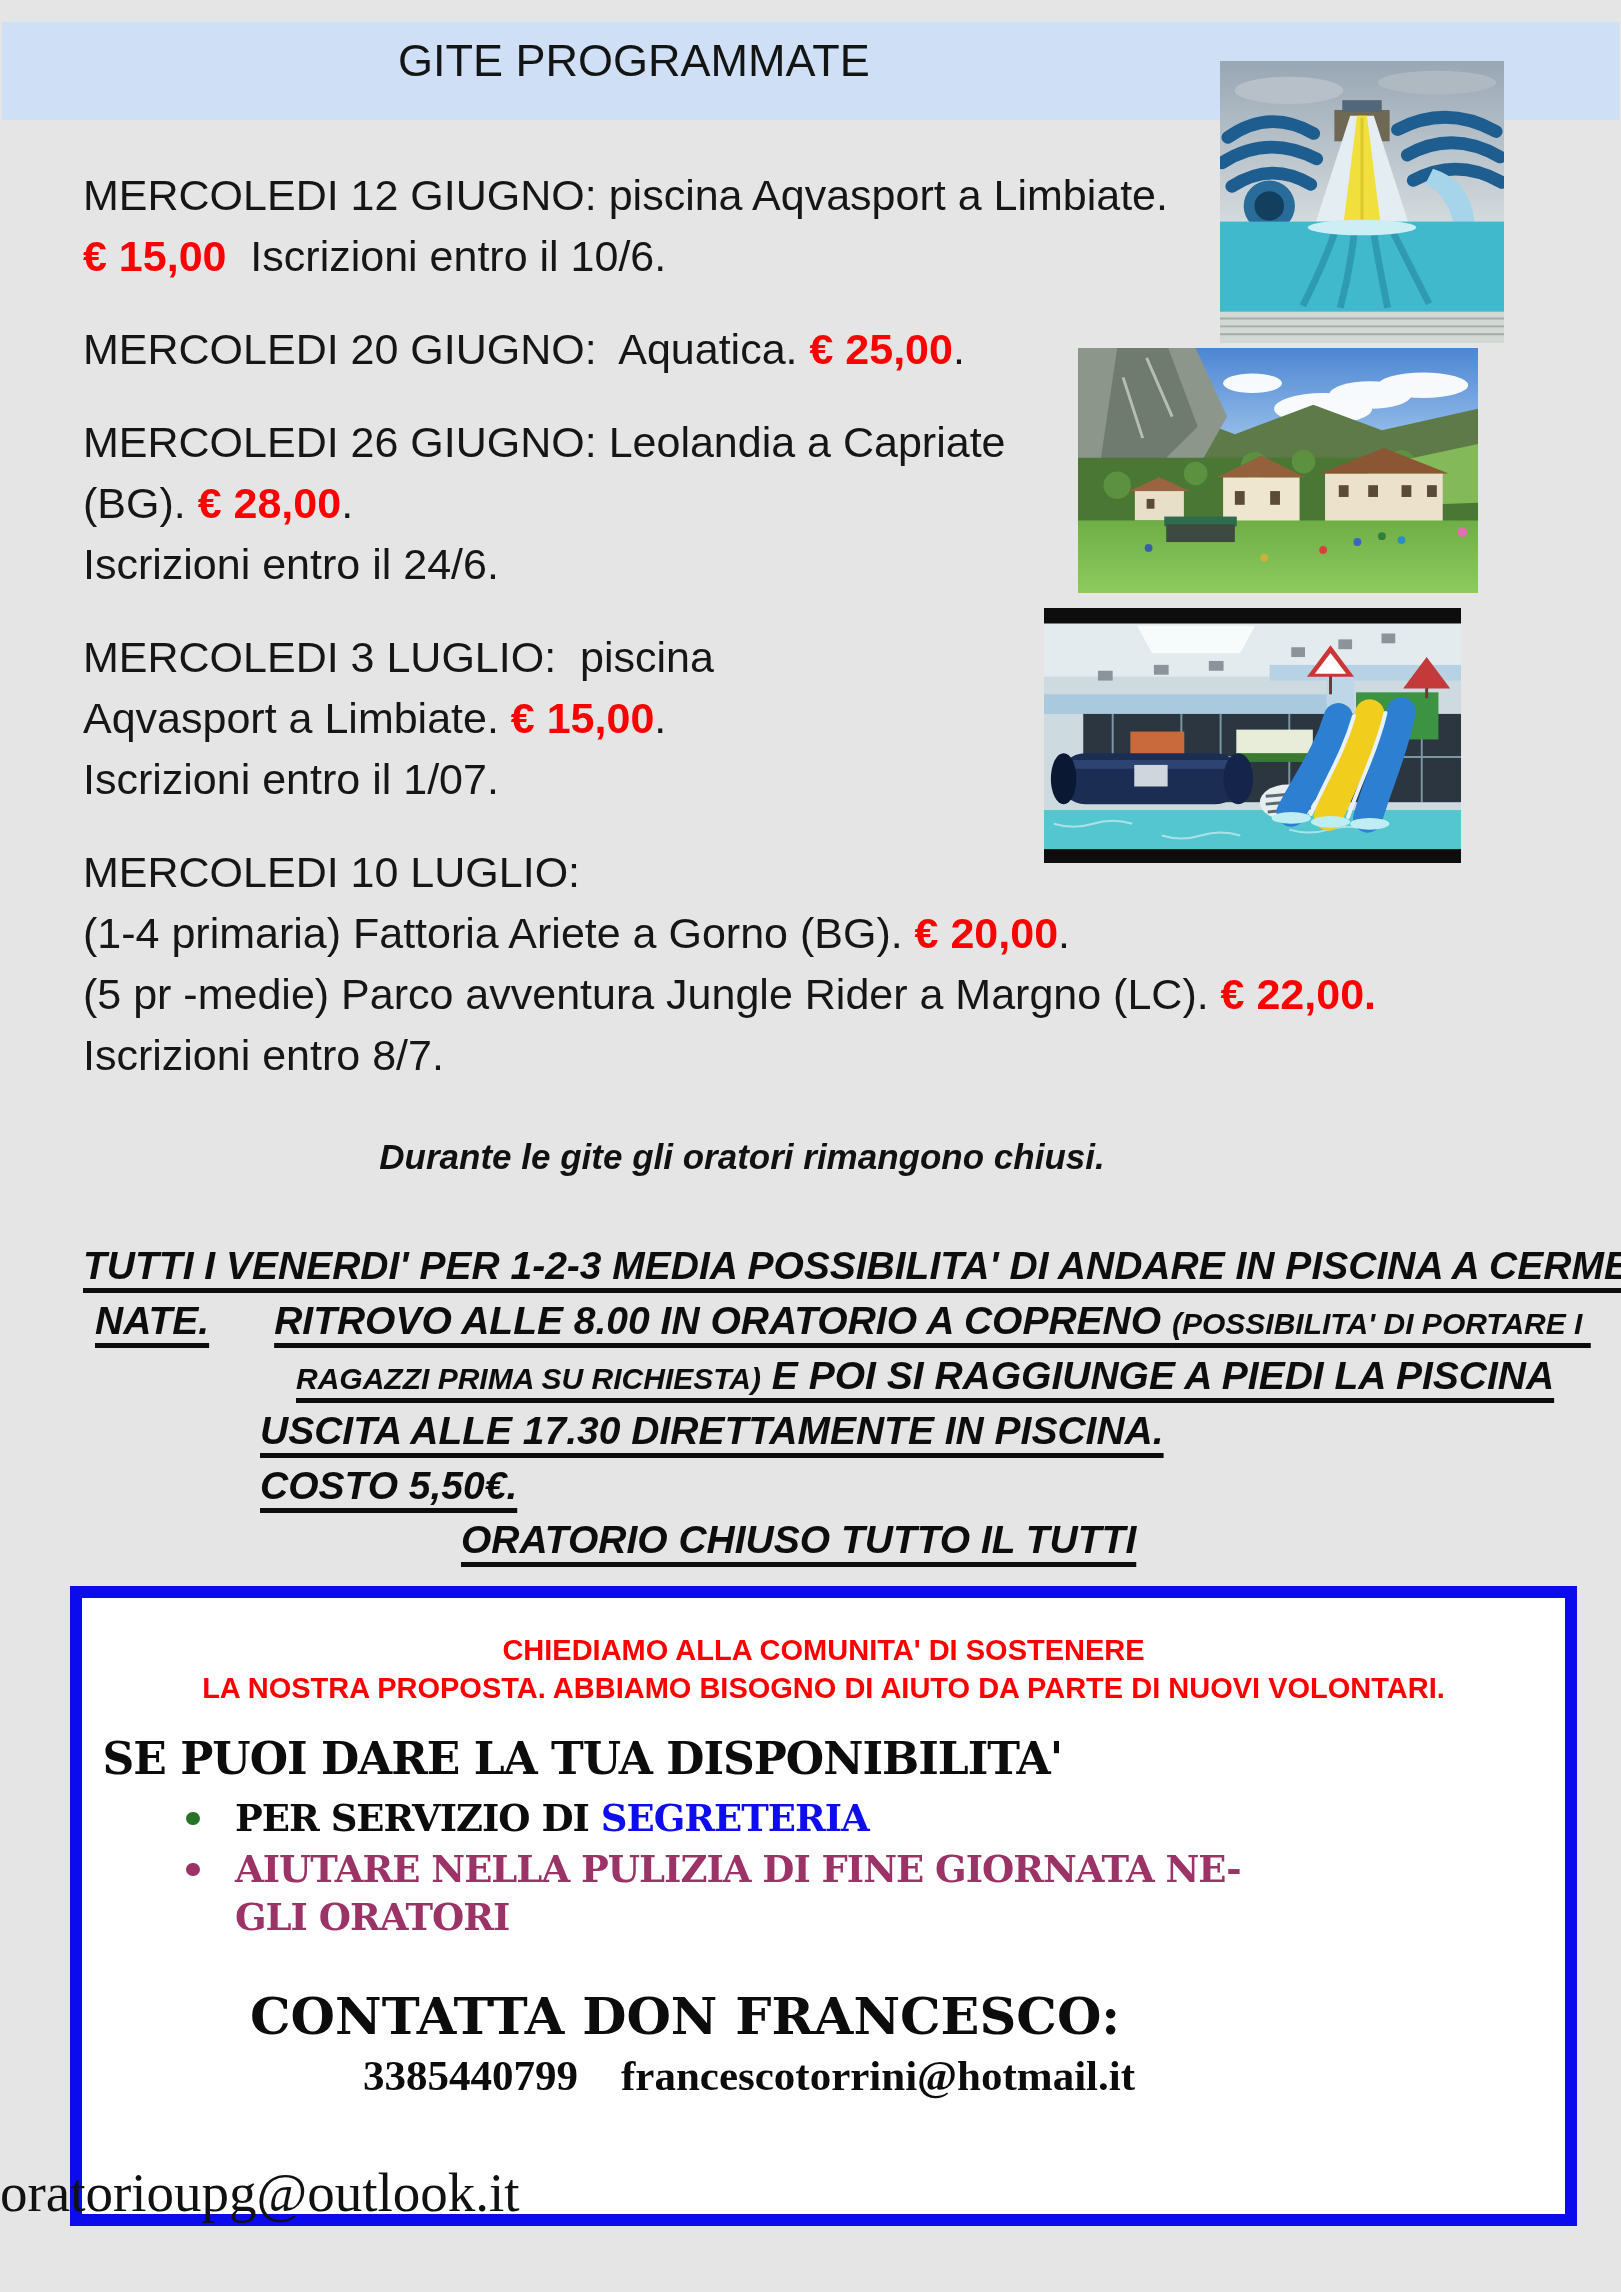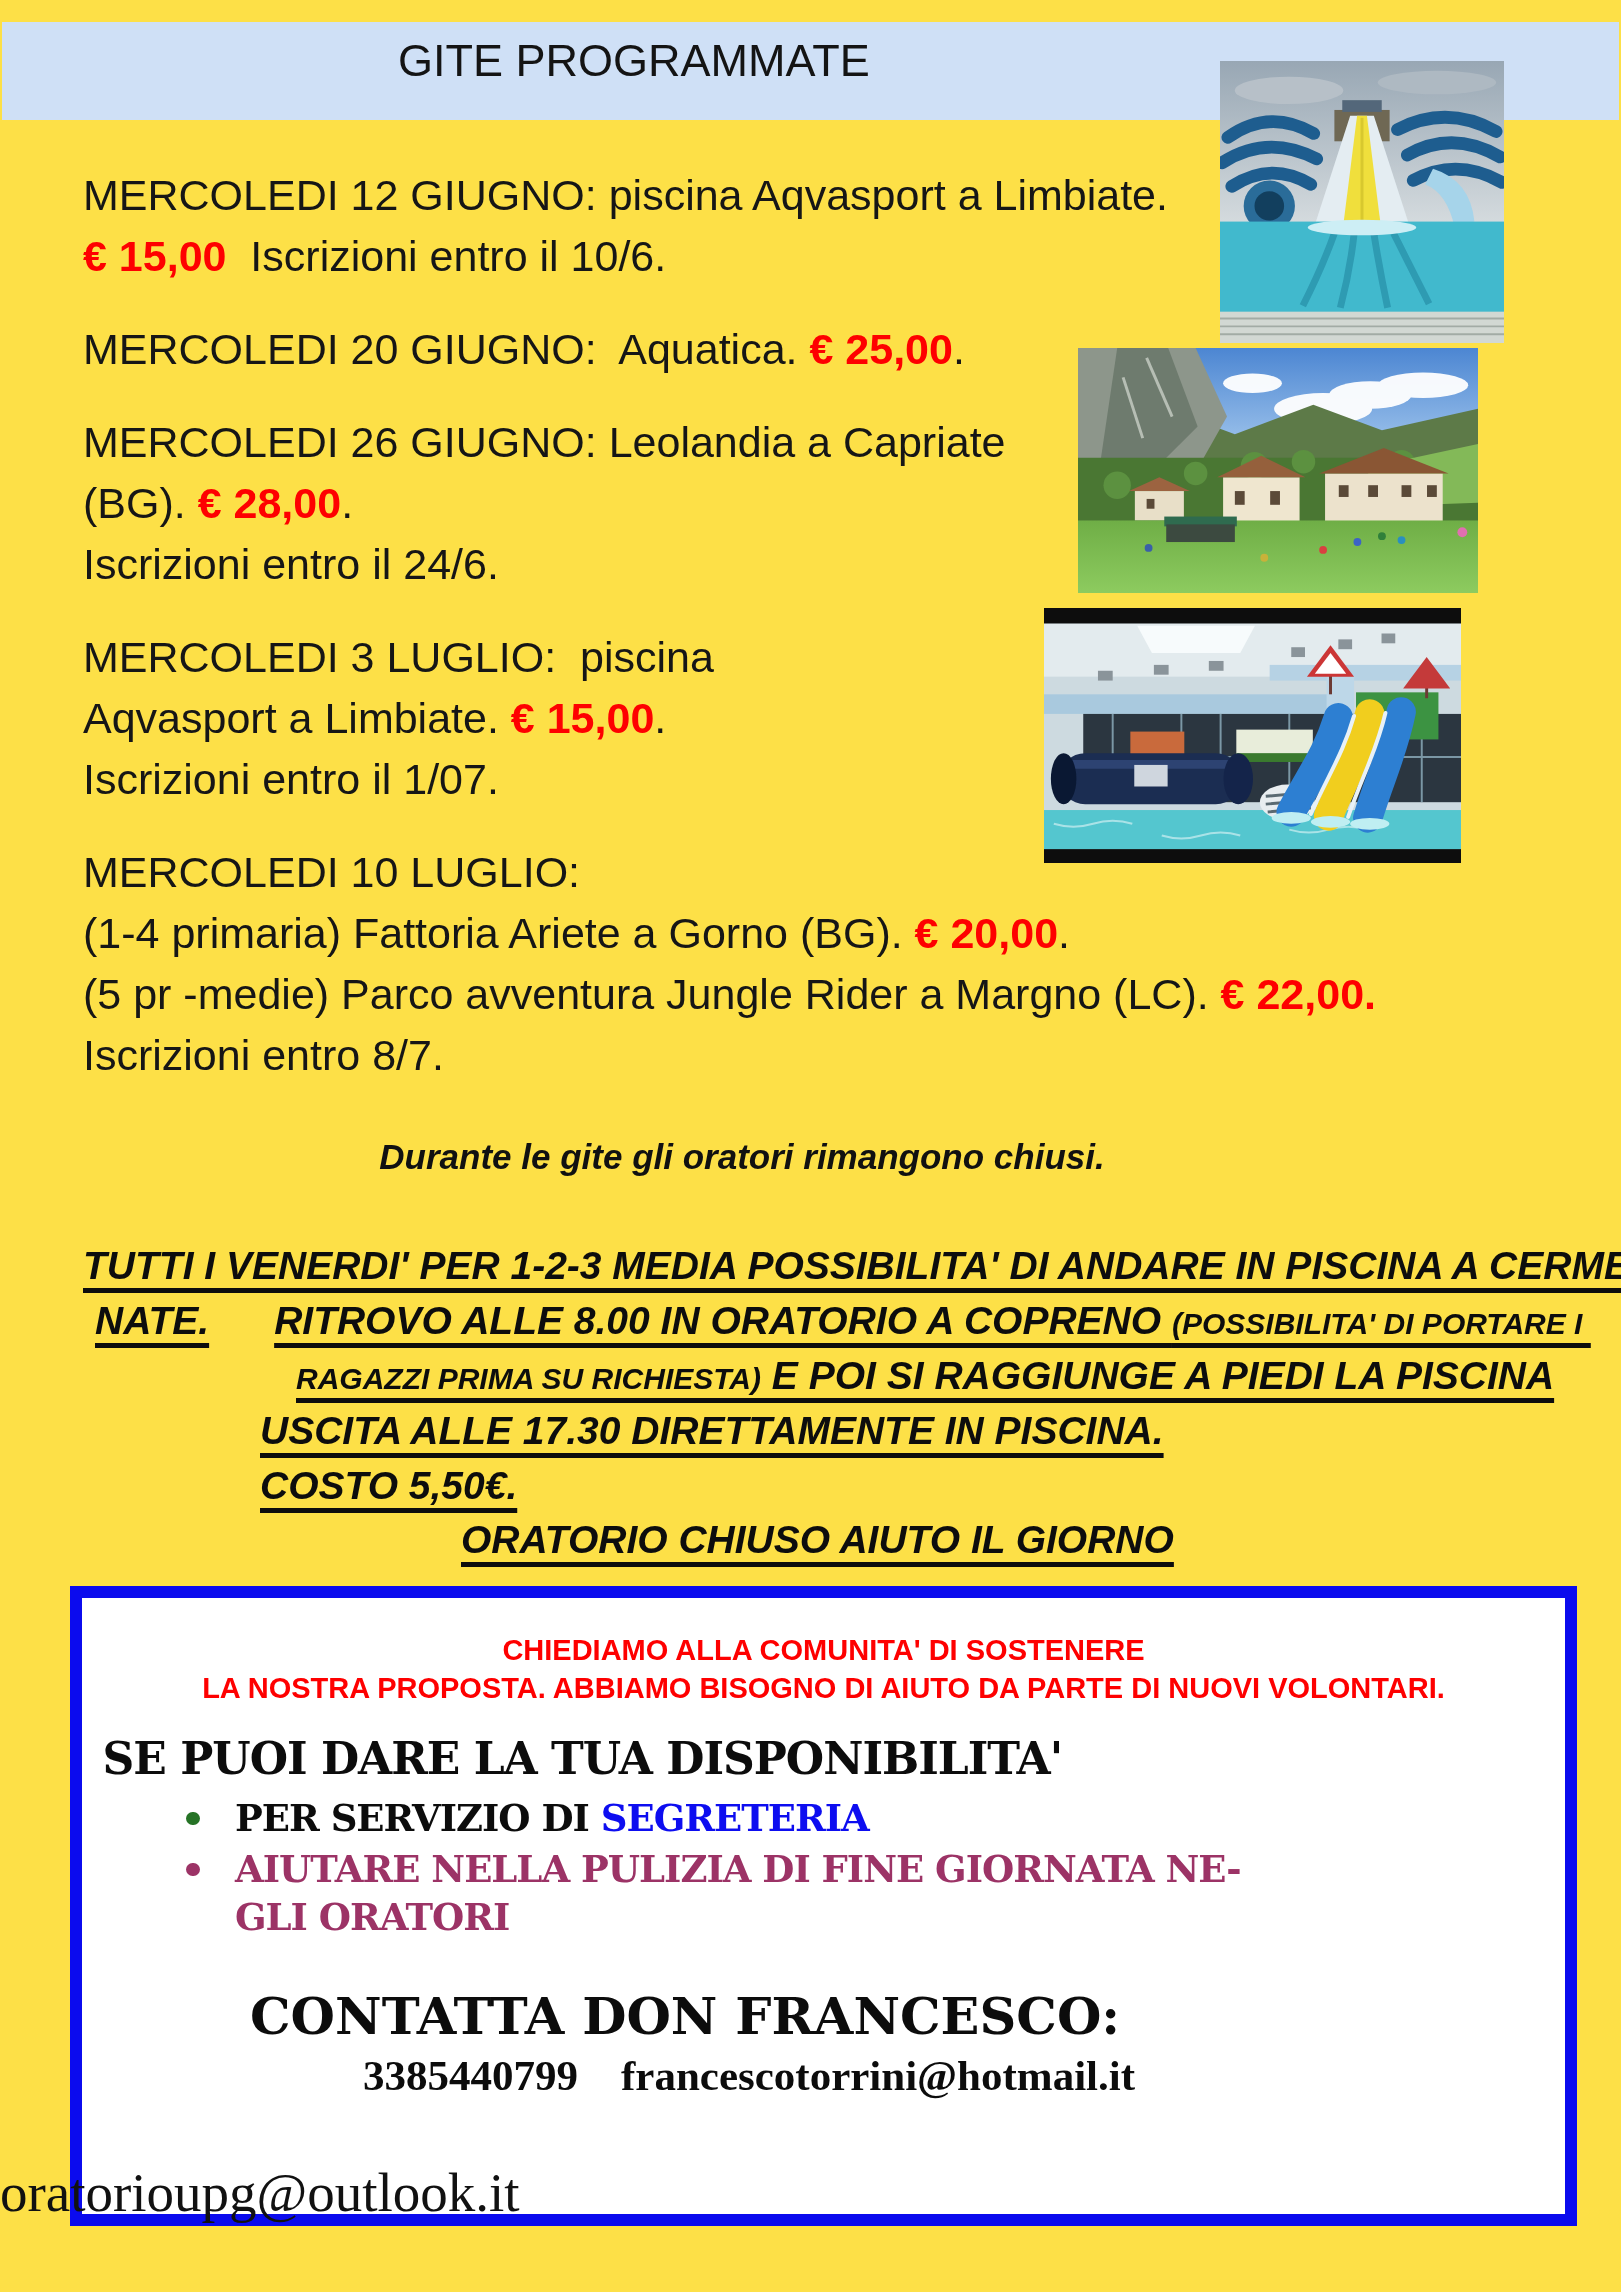--- a/index.html
+++ b/index.html
@@ -1,16 +1,16 @@
 <!DOCTYPE html>
 <html style="--header_bg: #cfe0f6; --red: #fe0000; --box_border: #0b0bee; --segreteria_blue: #0d0df0; --pulizia_purple: #9c3366; --bullet_green: #267326;"><head>
 <meta charset="utf-8">
 <style>
   html,body{margin:0;padding:0;background:#ffffff;}
-  .page{position:relative;width:1621px;height:2293px;background:#fde047;
+  .page{position:relative;width:1621px;height:2293px;background:#e5e5e5;
         font-family:"Liberation Sans",sans-serif;color:#161616;overflow:hidden;}
 
   .header-bar{position:absolute;left:2px;top:21.6px;width:1617px;height:98px;background:var(--header_bg);}
   .page-title{position:absolute;left:398px;top:35px;font-size:45px;color:#141414;letter-spacing:0px;}
 
   .photo{position:absolute;}
   .photo svg{display:block;width:100%;height:100%;}
   .photo-1{left:1220px;top:61px;width:284px;height:282px;}
   .photo-2{left:1078px;top:348px;width:400px;height:245px;}
   .photo-3{left:1044px;top:608px;width:417px;height:255px;}
@@ -259,21 +259,21 @@
     </div>
 
   <div class="closure-note">Durante le gite gli oratori rimangono chiusi.</div>
 
   <div class="friday">
       <div class="fline" style="left: 83px; top: 0px;"><span class="u">TUTTI I VENERDI' PER 1-2-3 MEDIA POSSIBILITA' DI ANDARE IN PISCINA A CERME-</span></div>
       <div class="fline" style="left: 95px; top: 55px;"><span class="u">NATE.</span><span>      </span><span class="u">RITROVO ALLE 8.00 IN ORATORIO A COPRENO </span><span class="u small">(POSSIBILITA' DI PORTARE I </span></div>
       <div class="fline" style="left: 296px; top: 110px;"><span class="u small">RAGAZZI PRIMA SU RICHIESTA)</span><span class="u"> E POI SI RAGGIUNGE A PIEDI LA PISCINA</span></div>
       <div class="fline" style="left: 260px; top: 165px;"><span class="u">USCITA ALLE 17.30 DIRETTAMENTE IN PISCINA.</span></div>
       <div class="fline" style="left: 260px; top: 220px;"><span class="u">COSTO 5,50€.</span></div>
-      <div class="fline" style="left: 461px; top: 274px;"><span class="u">ORATORIO CHIUSO AIUTO IL GIORNO</span></div>
+      <div class="fline" style="left: 461px; top: 274px;"><span class="u">ORATORIO CHIUSO TUTTO IL TUTTI</span></div>
     </div>
 
   <div class="vbox">
     <div class="appeal">
       <div>CHIEDIAMO ALLA COMUNITA' DI SOSTENERE</div>
       <div>LA NOSTRA PROPOSTA. ABBIAMO BISOGNO DI AIUTO DA PARTE DI NUOVI VOLONTARI.</div>
     </div>
     <div class="box-heading slab">SE PUOI DARE LA TUA DISPONIBILITA'</div>
     <div id="bullet-list">
         <div class="bullet slab" style="top: 196px;"><span class="dot" style="background: rgb(38, 115, 38);"></span><span style="color: rgb(12, 12, 12);">PER SERVIZIO DI </span><span style="color: rgb(13, 13, 240);">SEGRETERIA</span></div>

